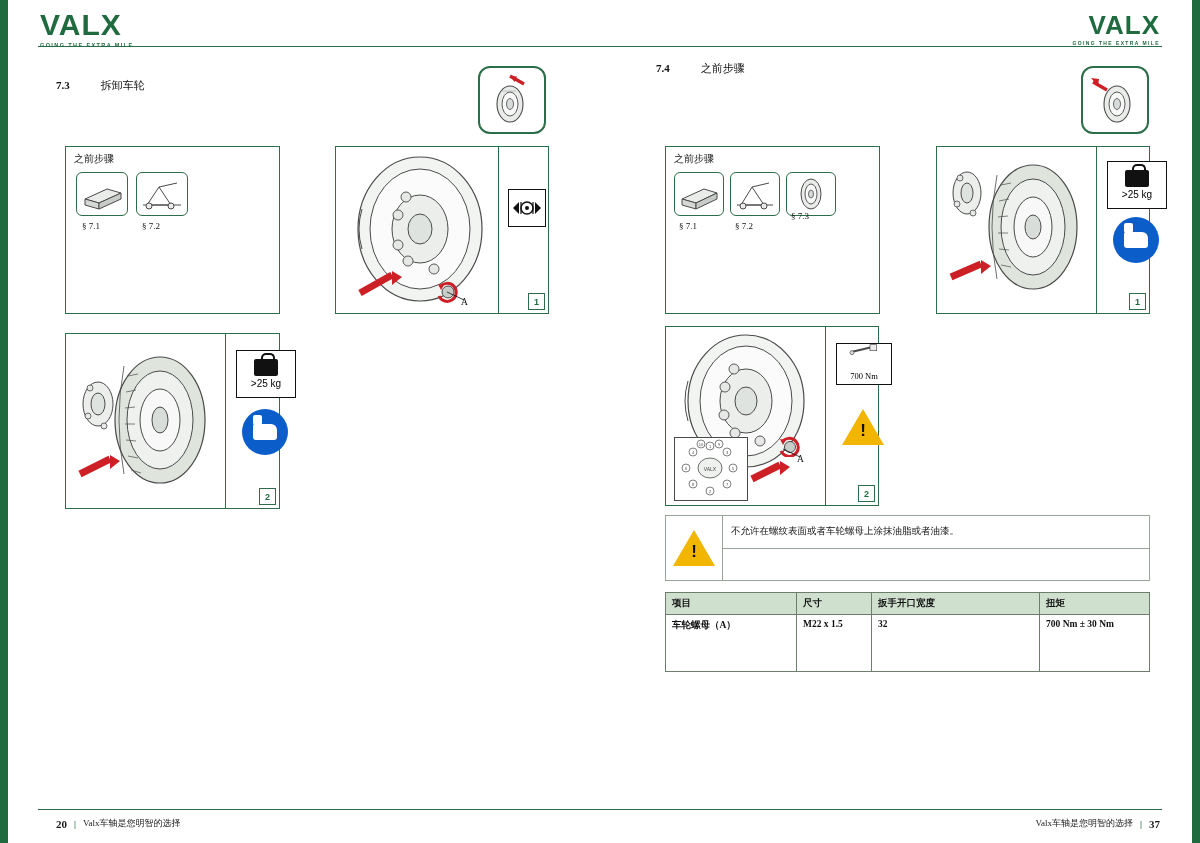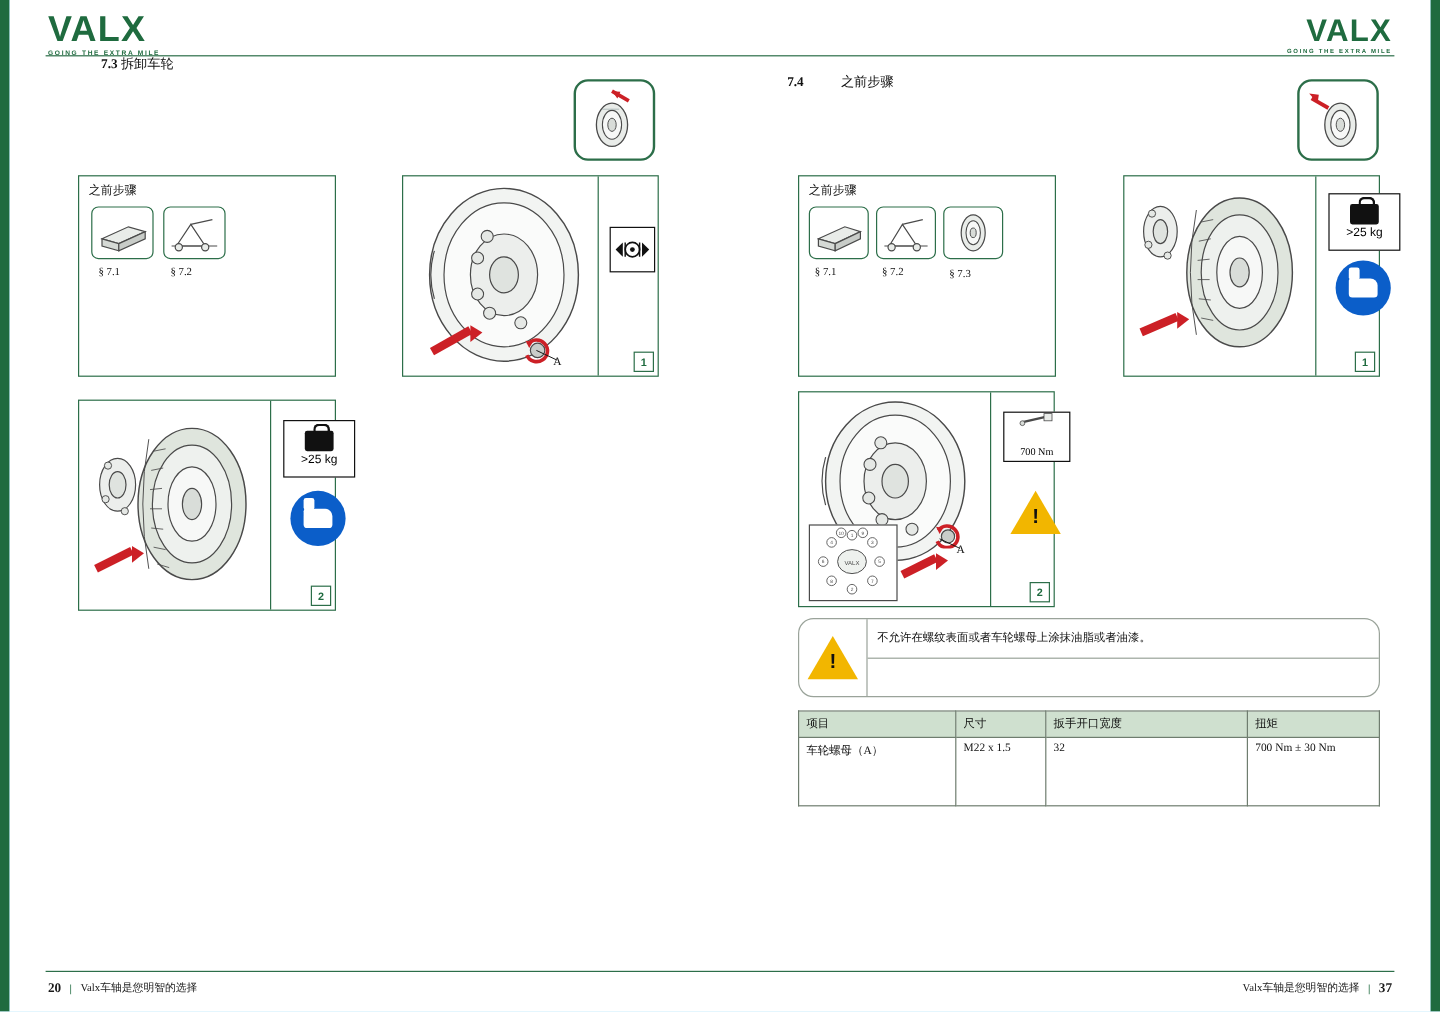--- a/index.html
+++ b/index.html
@@ -5,21 +5,21 @@
   html,body{margin:0;padding:0;}
   body{
     width:1200px;height:843px;
     background:#ffffff;
     font-family:"Liberation Serif", serif;
     position:relative;
     overflow:hidden;
   }
   .page{
     position:absolute;inset:0;
-    background:#7dd3fc;
+    background:#701a75;
   }
   
   .rail{
     position:absolute;top:0;bottom:0;width:8px;background:#1f6b3f;
   }
   .rail.left{left:0;}
   .rail.right{right:0;}
   .sheet{
     position:absolute;left:8px;right:8px;top:0;bottom:0;
     background:#fff;
@@ -44,21 +44,21 @@
   
   .ftr-rule{
     position:absolute;height:1px;background:#2c6e49;left:30px;right:30px;bottom:33px;
   }
   .ftr{
     position:absolute;bottom:13px;
     font-family:"Liberation Serif", serif;
     font-size:9px;color:#1a1a1a;
     display:flex;align-items:center;gap:7px;
   }
-  .ftr.left{left:32px;text-align:center;}
+  .ftr.left{left:48px;text-align:center;}
   .ftr.right{right:32px;}
   .ftr .pg{font-weight:bold;font-size:11px;}
   .ftr .sep{color:#1f6b3f;font-weight:bold;}
   
   .sec{
     position:absolute;
     font-family:"Liberation Serif", serif;
     font-size:11px;color:#111;
   }
   .sec .num{display:inline-block;width:42px;font-weight:bold;}
@@ -101,21 +101,21 @@
   }
   .warn-row:last-child{border-bottom:none;}
   
   .spec{
     position:absolute;border:1px solid #6f7d6f;box-sizing:border-box;background:#fff;
     border-collapse:collapse;
   }
   table.spec{border-collapse:collapse;}
   table.spec th,table.spec td{
     border:1px solid #6f7d6f;font-size:9.5px;color:#111;text-align:left;
-    padding:4px 6px;font-weight:normal;vertical-align:top;
+    padding:4px 6px;font-weight:bold;vertical-align:top;
   }
   table.spec thead th{background:#cfe0cf;}
   
   .ico-weight{
     width:58px;height:46px;border:1px solid #111;background:#fff;
     display:flex;flex-direction:column;align-items:center;justify-content:center;
   }
   .ico-weight .bag{
     width:24px;height:17px;background:#111;border-radius:2px;position:relative;
   }
@@ -166,21 +166,21 @@
     <div class="logo left">
       <div class="word">VALX</div>
       <div class="tag">GOING THE EXTRA MILE</div>
     </div>
 
     <div class="logo right">
       <div class="word">VALX</div>
       <div class="tag">GOING THE EXTRA MILE</div>
     </div>
 
-    <div class="sec" style="left:48px;top:46px;text-align:right;">
+    <div class="sec" style="left:48px;top:78px;">
       <span class="num">7.3</span>
       <span>拆卸车轮</span>
     </div>
 
     <div class="keyfig" style="left:470px;top:66px;width:68px;height:68px;">
       <svg width="64" height="64" viewBox="0 0 64 64">
         <ellipse cx="30" cy="36" rx="13" ry="18" fill="#e9ece9" stroke="#4a4a4a" stroke-width="1.1"></ellipse>
         <ellipse cx="30" cy="36" rx="8" ry="12" fill="#f7f8f7" stroke="#4a4a4a" stroke-width="0.9"></ellipse>
         <ellipse cx="30" cy="36" rx="3.5" ry="5.5" fill="#d8dcd8" stroke="#4a4a4a" stroke-width="0.8"></ellipse>
         <path d="M22 23 L36 23" stroke="#9aa" stroke-width="0.6"></path>
@@ -326,21 +326,21 @@
       </div>
       <div class="thumb-label" style="left:69px;top:74px;">§ 7.2</div>
 
       <div class="thumb" style="left:120px;top:25px;width:50px;height:44px;">
         <svg width="48" height="42" viewBox="0 0 48 42">
           <ellipse cx="24" cy="21" rx="10" ry="15" fill="#e9ece9" stroke="#4a4a4a" stroke-width="1"></ellipse>
           <ellipse cx="24" cy="21" rx="6" ry="10" fill="#f7f8f7" stroke="#4a4a4a" stroke-width="0.9"></ellipse>
           <ellipse cx="24" cy="21" rx="2.5" ry="4" fill="#d8dcd8" stroke="#4a4a4a" stroke-width="0.8"></ellipse>
         </svg>
       </div>
-      <div class="thumb-label" style="left:125px;top:76px;">§ 7.3</div>
+      <div class="thumb-label" style="left:125px;top:64px;">§ 7.3</div>
     </div>
 
     <div class="box" style="left:928px;top:146px;width:214px;height:168px;">
       <div class="vdiv" style="left:159px;"></div>
       <svg width="155" height="164" viewBox="0 0 155 164" style="position:absolute;left:2px;top:2px;">
         <ellipse cx="94" cy="78" rx="44" ry="62" fill="#dfe5dd" stroke="#4a4a4a" stroke-width="1.2"></ellipse>
         <ellipse cx="94" cy="78" rx="32" ry="48" fill="#eef1ee" stroke="#4a4a4a" stroke-width="1"></ellipse>
         <ellipse cx="94" cy="78" rx="19" ry="30" fill="#f7f8f7" stroke="#4a4a4a" stroke-width="1"></ellipse>
         <ellipse cx="94" cy="78" rx="8" ry="12" fill="#d9ddd9" stroke="#4a4a4a" stroke-width="1"></ellipse>
         <path d="M58 26 q-10 52 0 104" stroke="#4a4a4a" stroke-width="0.8" fill="none"></path>
@@ -439,21 +439,21 @@
           </svg>
           <div style="margin-bottom:3px;">700 Nm</div>
         </div>
       </div>
       <div class="ico-tri-wrap" style="position:absolute;left:176px;top:82px;">
         <div class="ico-tri"></div>
       </div>
       <div class="step-badge" style="right:3px;bottom:3px;">2</div>
     </div>
 
-    <div class="warn-table" style="left:657px;top:515px;width:485px;height:66px;border-radius:13px;">
+    <div class="warn-table" style="left:657px;top:515px;width:485px;height:66px;">
       <div class="warn-ico-cell">
         <div class="ico-tri"></div>
       </div>
       <div class="warn-rows">
         <div class="warn-row">不允许在螺纹表面或者车轮螺母上涂抹油脂或者油漆。</div>
         <div class="warn-row"></div>
       </div>
     </div>
 
     <table class="spec" style="left:657px;top:592px;width:485px;">

